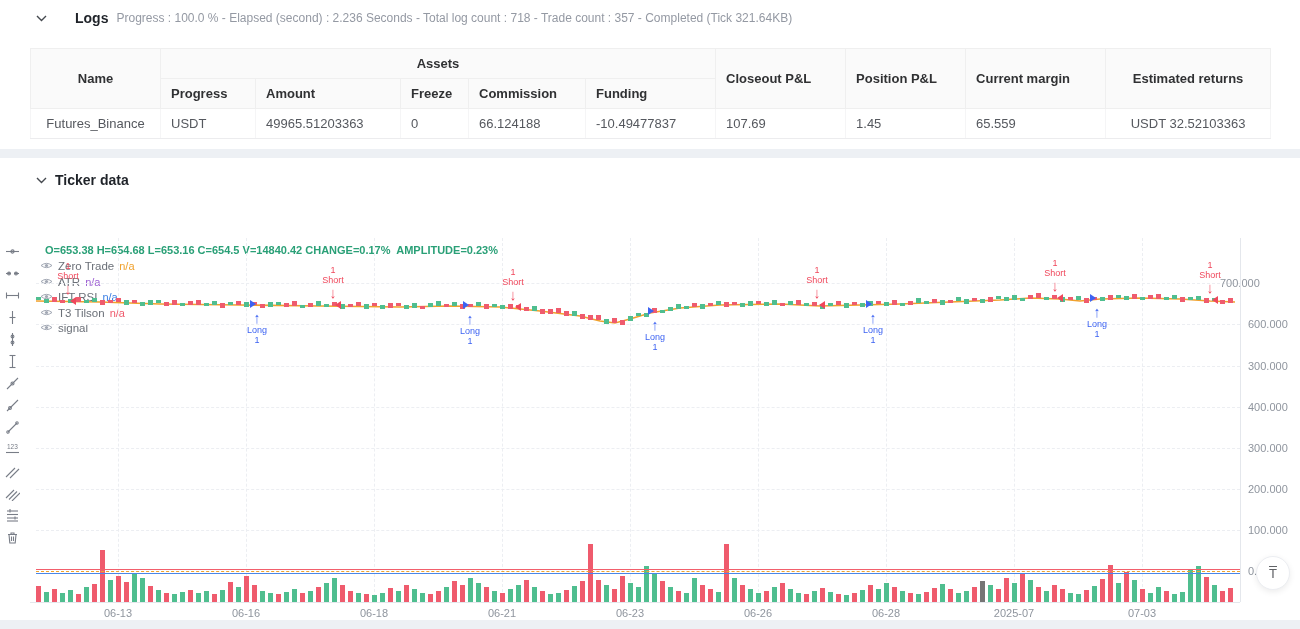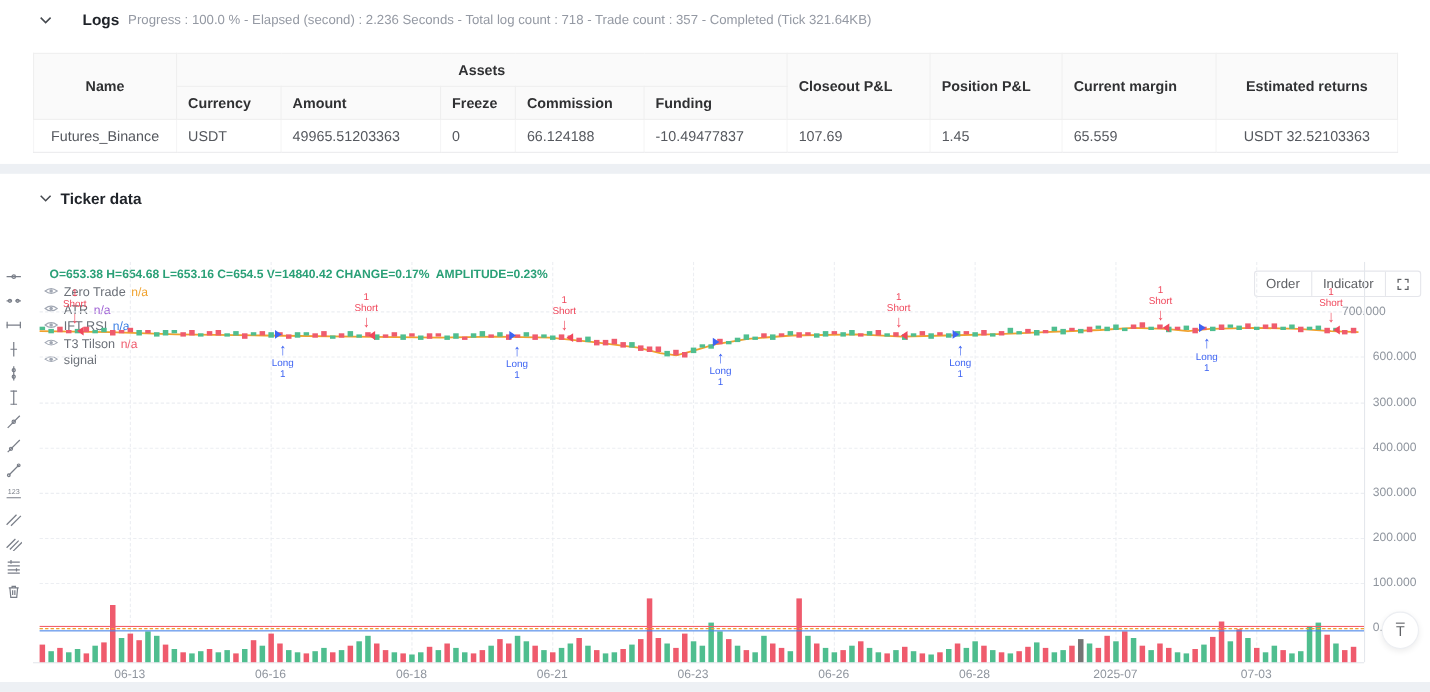--- a/index.html
+++ b/index.html
@@ -78,21 +78,21 @@
     <thead>
       <tr>
         <th rowspan="2" class="c">Name</th>
         <th colspan="5" class="c">Assets</th>
         <th rowspan="2">Closeout P&amp;L</th>
         <th rowspan="2">Position P&amp;L</th>
         <th rowspan="2">Current margin</th>
         <th rowspan="2" class="c">Estimated returns</th>
       </tr>
       <tr>
-        <th>Currency</th>
+        <th>Progress</th>
         <th>Amount</th>
         <th>Freeze</th>
         <th>Commission</th>
         <th>Funding</th>
       </tr>
     </thead>
     <tbody>
       <tr>
         <td class="c">Futures_Binance</td>
         <td>USDT</td>
@@ -257,29 +257,20 @@
       <div class="legend-row">
         <span><svg width="13" height="9">
               <path d="M1 4.5 Q6.5 0.2 12 4.5 Q6.5 8.8 1 4.5 Z" stroke="#a1a7b3" fill="none"></path>
               <circle cx="6.5" cy="4.5" r="1.6" fill="#a1a7b3"></circle>
             </svg></span>
         <span>signal</span>
         <span class="legend-val" style="color: rgb(107, 112, 120);"></span>
       </div>
     </div>
 
-    <div class="abs" id="btn-group" style="left:1140px;top:8px;">
-      <div class="seg">Order</div>
-      <div class="seg">Indicator</div>
-      <div class="seg">
-        <svg width="11" height="11">
-            <path d="M4 1 L1 1 L1 4 M7 1 L10 1 L10 4 M10 7 L10 10 L7 10 M4 10 L1 10 L1 7" stroke="#606266" fill="none" stroke-width="1.2"></path>
-          </svg>
-      </div>
-    </div>
 
   <div class="abs hgrid" style="left: 36px; top: 45px; width: 1204px;"></div>
       <div class="abs ylab" style="left: 1220px; top: 39px;">700.000</div>
       <div class="abs hgrid" style="left: 36px; top: 86px; width: 1204px;"></div>
       <div class="abs ylab" style="left: 1248px; top: 80px;">600.000</div>
       <div class="abs hgrid" style="left: 36px; top: 128px; width: 1204px;"></div>
       <div class="abs ylab" style="left: 1248px; top: 122px;">300.000</div>
       <div class="abs hgrid" style="left: 36px; top: 169px; width: 1204px;"></div>
       <div class="abs ylab" style="left: 1248px; top: 163px;">400.000</div>
       <div class="abs hgrid" style="left: 36px; top: 210px; width: 1204px;"></div>

